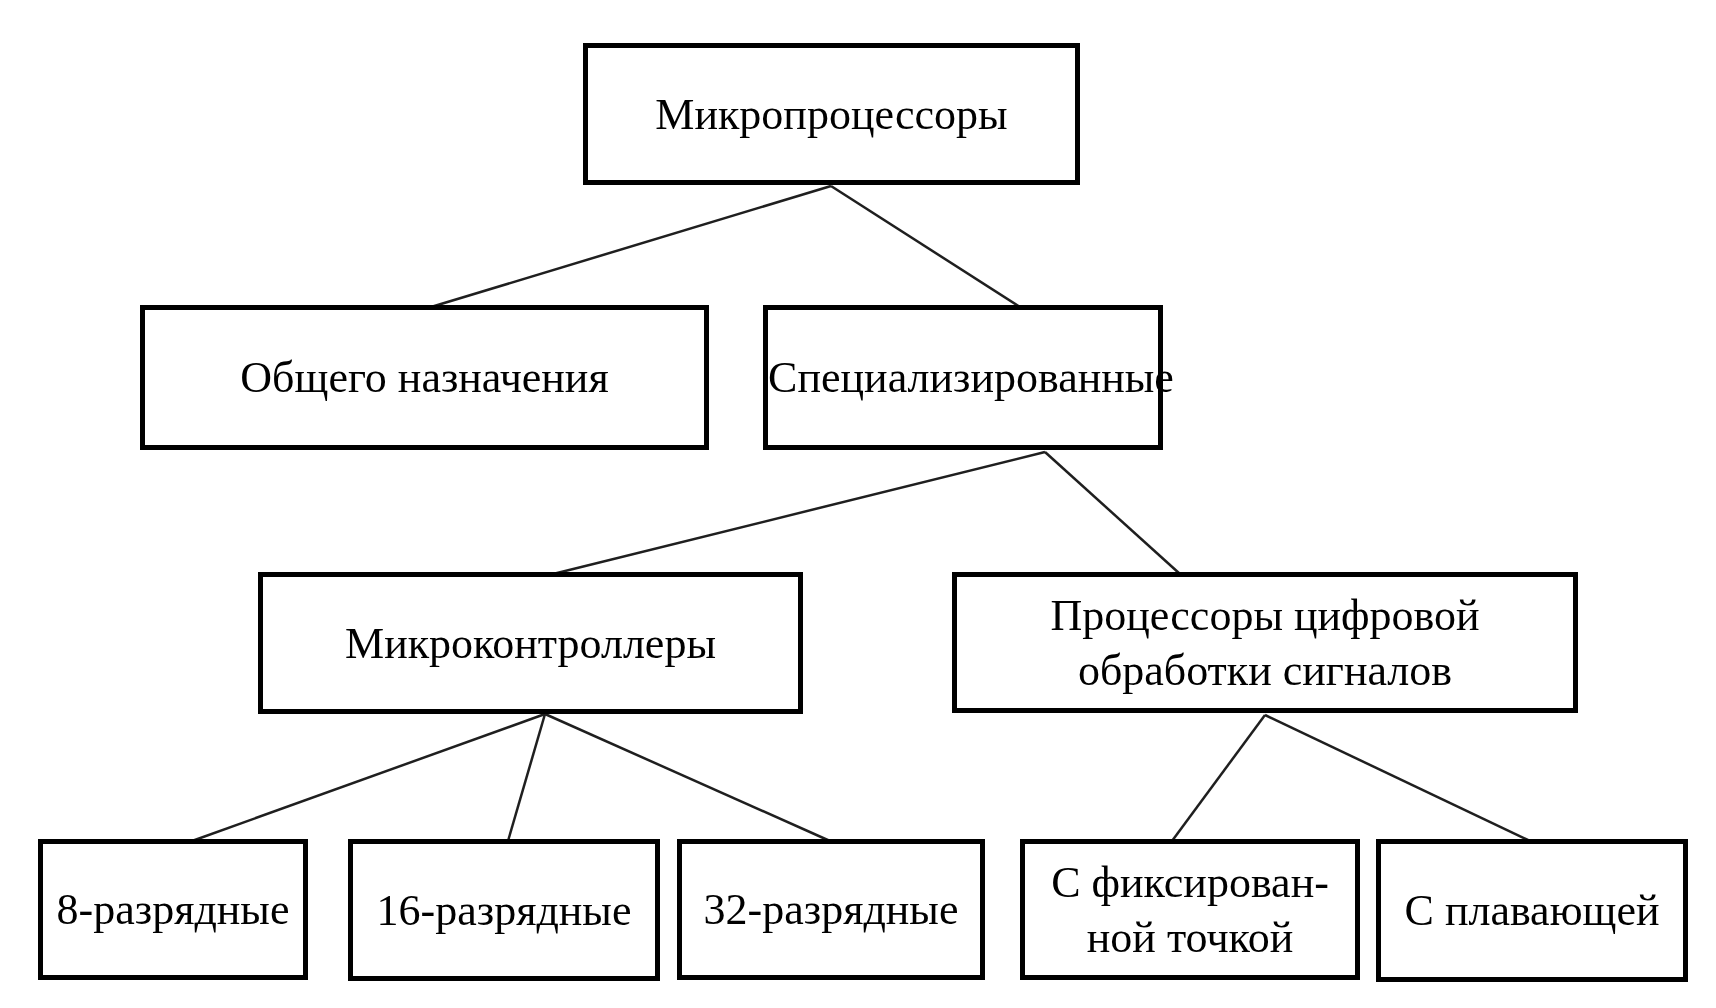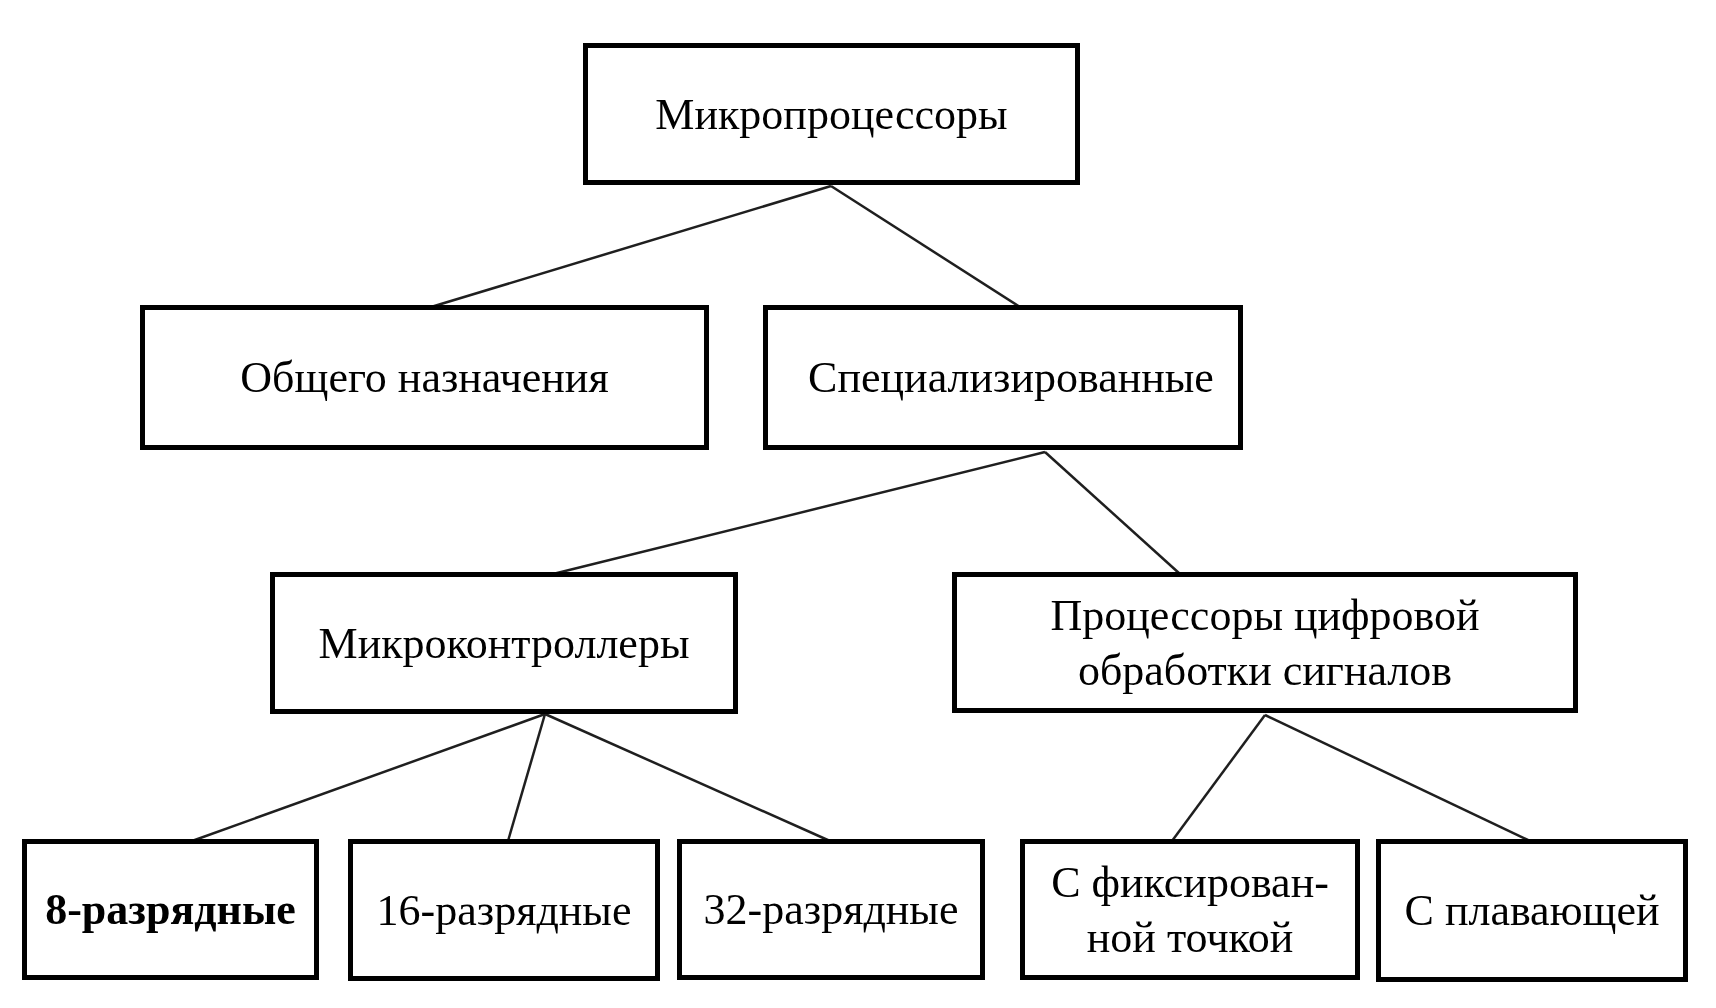--- a/index.html
+++ b/index.html
@@ -36,24 +36,24 @@
     text-align: center;
     font-size: 44px;
     line-height: 1.25;
     white-space: nowrap;
   }
   .node .stack span { display: block; }
 
   
   .n-root        { left: 583px;  top: 43px;  width: 497px; height: 142px; }
   .n-general     { left: 140px;  top: 305px; width: 569px; height: 145px; text-align: center; }
-  .n-specialized { left: 763px;  top: 305px; width: 480px; height: 145px; padding-left: 16px; }
-  .n-mcu         { left: 270px;  top: 572px; width: 468px; height: 142px; font-family: Liberation Serif, serif; }
+  .n-specialized { left: 763px;  top: 305px; width: 400px; height: 145px; padding-left: 16px; }
+  .n-mcu         { left: 258px;  top: 572px; width: 545px; height: 142px; font-family: Liberation Serif, serif; }
   .n-dsp         { left: 952px;  top: 572px; width: 626px; height: 141px; }
-  .n-bit8        { left: 22px;   top: 839px; width: 297px; height: 141px; font-weight: bold; }
+  .n-bit8        { left: 38px;   top: 839px; width: 270px; height: 141px; }
   .n-bit16       { left: 348px;  top: 839px; width: 312px; height: 142px; }
   .n-bit32       { left: 677px;  top: 839px; width: 308px; height: 141px; }
   .n-fixed       { left: 1020px; top: 839px; width: 340px; height: 141px; }
   .n-floating    { left: 1376px; top: 839px; width: 312px; height: 143px; }
 </style>
 </head>
 <body>
 
 <div class="canvas">
 

